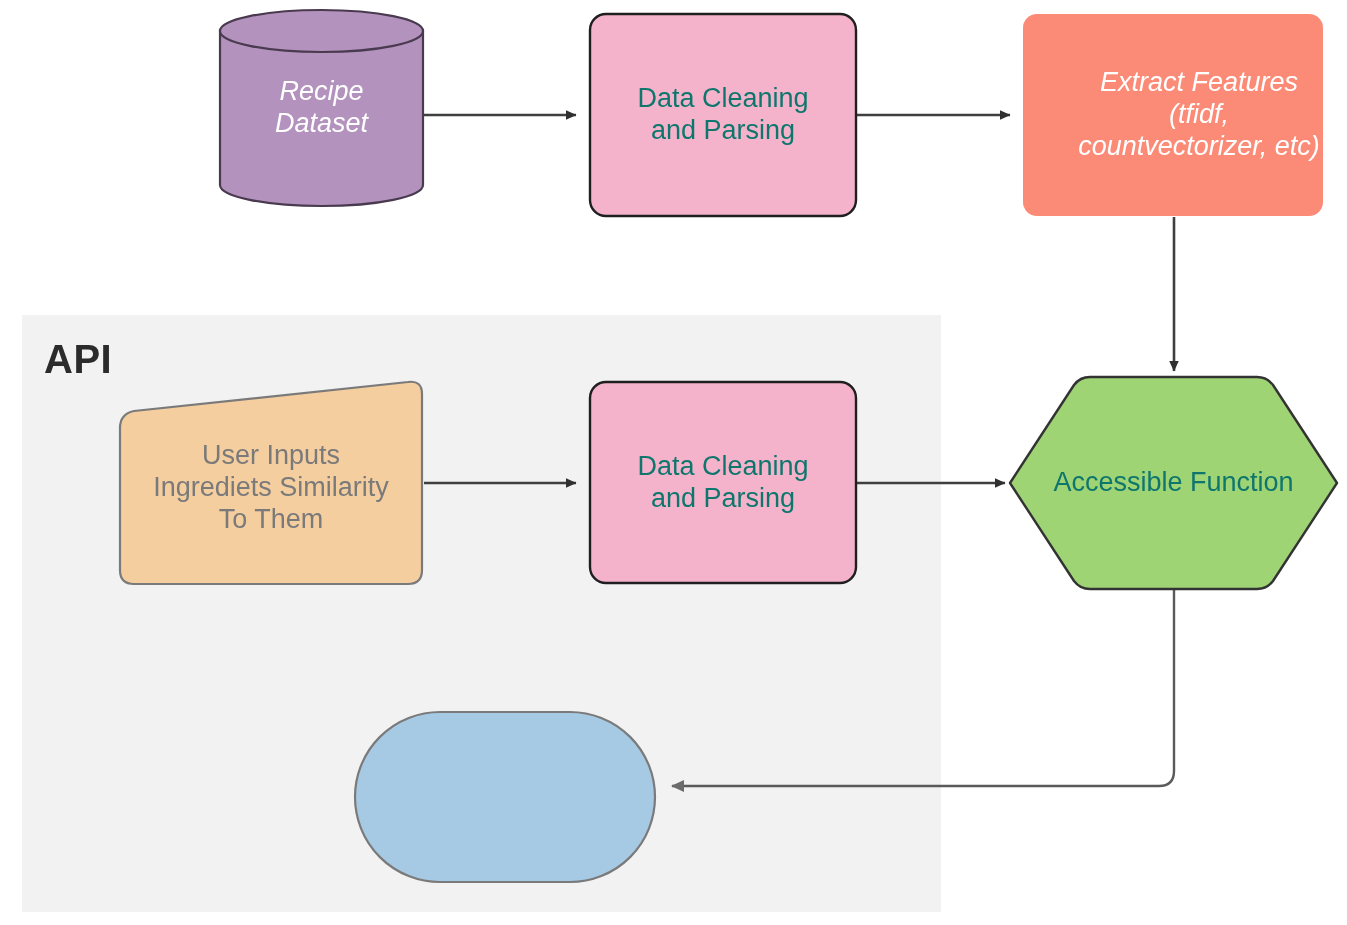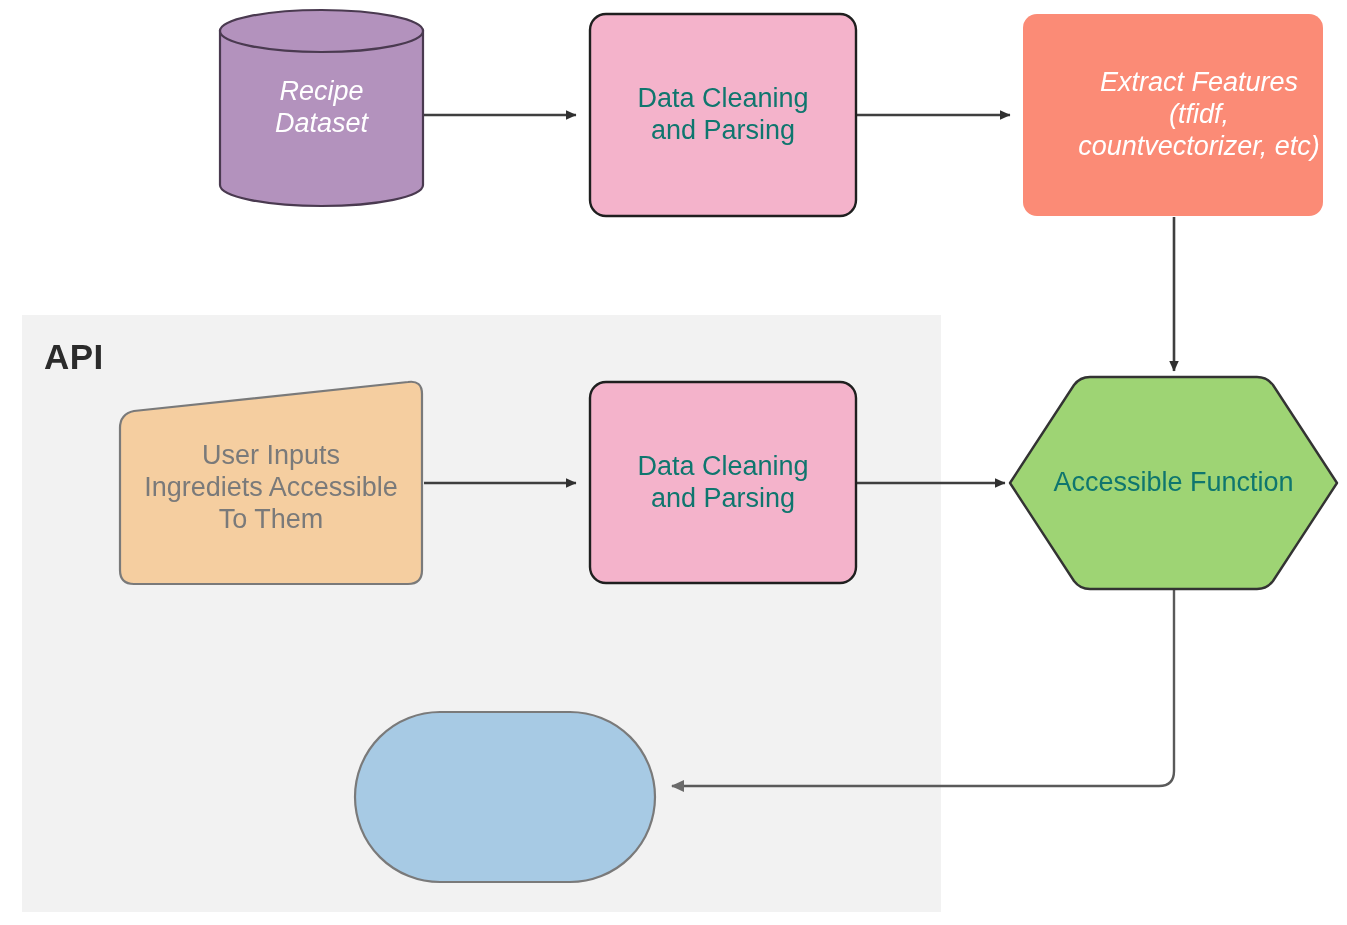--- a/index.html
+++ b/index.html
@@ -45,21 +45,21 @@
     font-size: 27px;
   }
   .lbl-gray {
     color: #7a7a7a;
     font-size: 27px;
   }
   .api-title {
     position: absolute;
     left: 44px;
     top: 337px;
-    font-size: 35px;
+    font-size: 40px;
     font-weight: bold;
     color: #2b2b2b;
     letter-spacing: 0.5px;
   }
 </style>
 </head>
 <body>
 
 <div id="canvas">
 
@@ -135,21 +135,21 @@
 Dataset</div>
 
   <div class="node-label lbl-dark" style="left:590px; top:14px; width:266px; height:202px;">Data Cleaning
 and Parsing</div>
 
   <div class="node-label lbl-white-italic" style="left:1023px; top:14px; width:352px; height:202px;">Extract Features
 (tfidf,
 countvectorizer, etc)</div>
 
   <div class="node-label lbl-gray" style="left:120px; top:392px; width:302px; height:192px;">User Inputs
-Ingrediets Accessible
+Ingrediets Similarity
 To Them</div>
 
   <div class="node-label lbl-dark" style="left:590px; top:382px; width:266px; height:201px;">Data Cleaning
 and Parsing</div>
 
   <div class="node-label lbl-dark" style="left:1010px; top:377px; width:327px; height:212px;">Accessible Function</div>
 
 
 </div>
 

